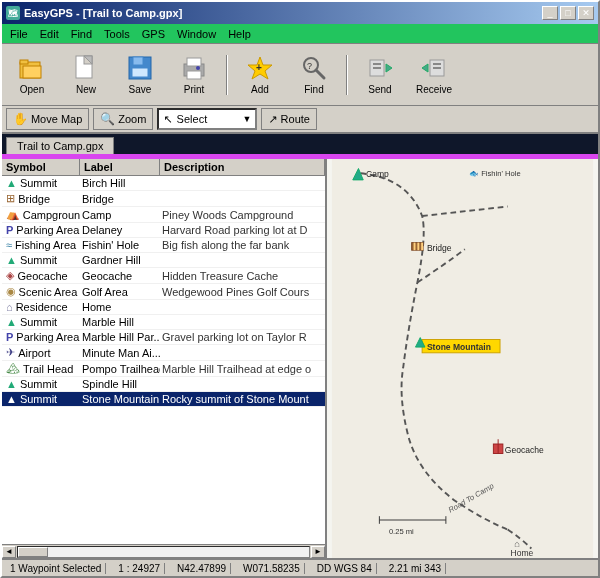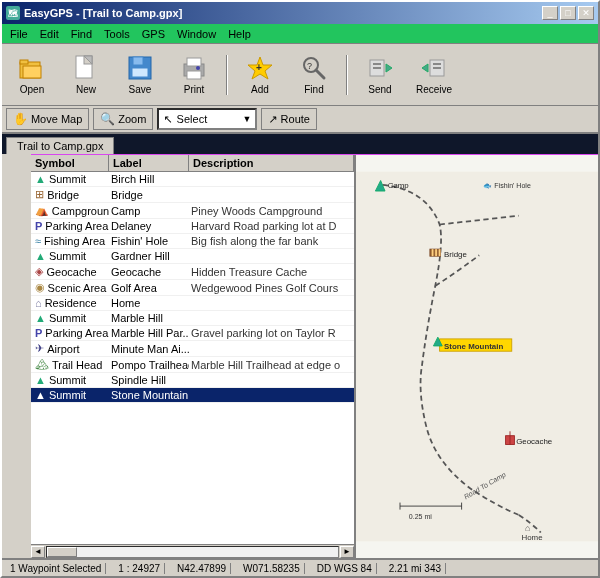--- a/index.html
+++ b/index.html
@@ -26,21 +26,21 @@
     
     .toolbar2 { background: #d4d0c8; border-bottom: 2px solid #808080; display: flex; align-items: center; padding: 2px 4px; height: 28px; flex-shrink: 0; gap: 4px; }
     .toolbar2-btn { display: flex; align-items: center; gap: 3px; padding: 2px 6px; border: 1px solid #808080; background: #d4d0c8; cursor: pointer; height: 22px; font-size: 11px; }
     .toolbar2-select { border: 2px inset #808080; background: white; padding: 1px 4px; height: 22px; display: flex; align-items: center; gap: 4px; min-width: 100px; cursor: pointer; }
     
     
     .tab-bar { background: #0f172a; padding: 3px 4px 0; flex-shrink: 0; }
     .tab { display: inline-block; padding: 2px 10px; border: 1px solid #808080; border-bottom: none; background: #d4d0c8; font-size: 11px; cursor: pointer; margin-right: 2px; }
     
     
-    .main-content { display: flex; flex: 1; overflow: hidden; border-top: 1px solid #d946ef; margin-left: 29px; }
+    .main-content { display: flex; flex: 1; overflow: hidden; border-top: 5px solid #d946ef; }
     
     
     .waypoint-panel { width: 325px; flex-shrink: 0; display: flex; flex-direction: column; background: white; border-right: 2px solid #808080; }
     .waypoint-header { display: flex; background: #d4d0c8; border-bottom: 1px solid #808080; }
     .col-header { padding: 2px 4px; font-size: 11px; border-right: 1px solid #808080; font-weight: bold; }
     .col-symbol { width: 78px; }
     .col-label { width: 80px; }
     .col-desc { flex: 1; }
     
     .waypoint-list { flex: 1; overflow-y: auto; overflow-x: hidden; }
@@ -333,20 +333,21 @@
       </div>
       <div class="wp-label">Spindle Hill</div>
       <div class="wp-desc"></div>
     </div>
           <div class="waypoint-row selected">
       <div class="wp-symbol">
         <span style="color:white;font-size:11px;">▲</span>
         <span>Summit</span>
       </div>
       <div class="wp-label">Stone Mountain</div>
+      <div class="wp-desc">Rocky summit of Stone Mount</div>
     </div>
         </div>
 
       <div class="scroll-area">
         <div style="width:14px;height:12px;background:#d4d0c8;border:1px solid;border-color:white #808080 #808080 white;display:flex;align-items:center;justify-content:center;font-size:8px;cursor:pointer;">◄</div>
         <div class="scrollbar">
           <div class="scroll-thumb"></div>
         </div>
         <div style="width:14px;height:12px;background:#d4d0c8;border:1px solid;border-color:white #808080 #808080 white;display:flex;align-items:center;justify-content:center;font-size:8px;cursor:pointer;">►</div>
       </div>

